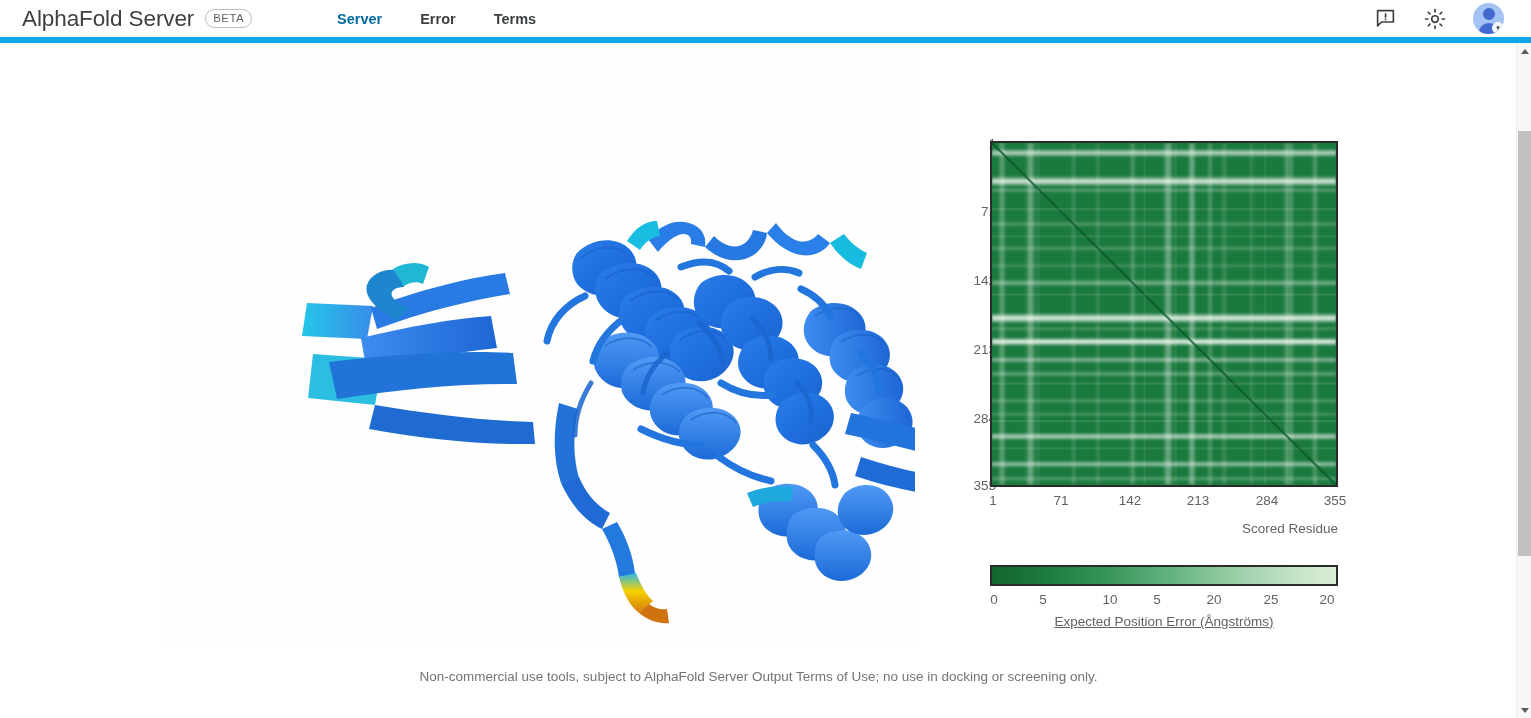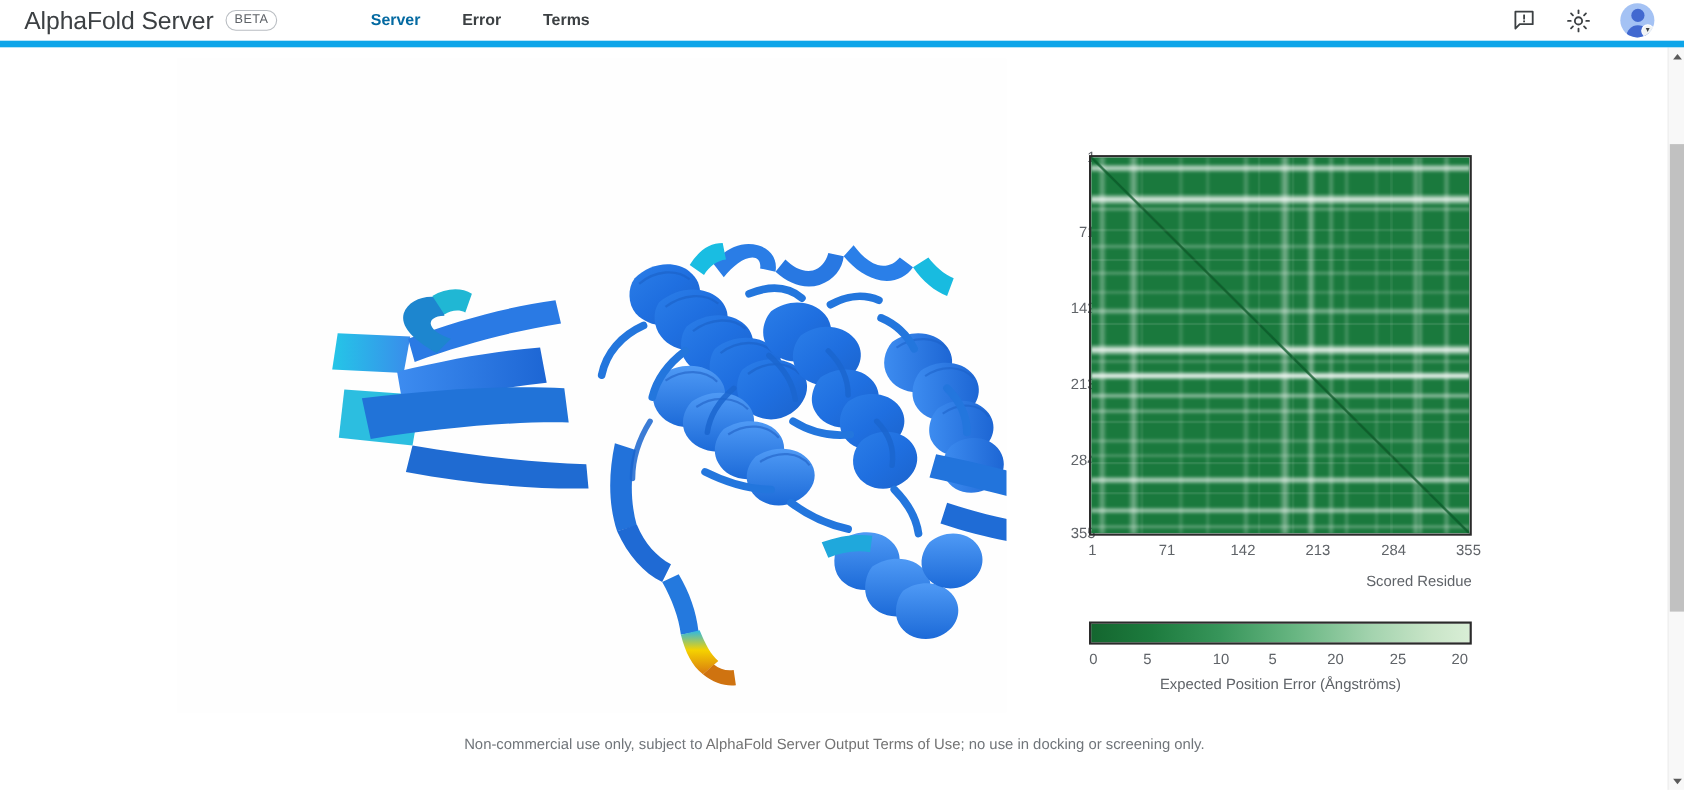--- a/index.html
+++ b/index.html
@@ -130,21 +130,21 @@
     width: 348px; height: 21px;
     border: 2px solid #2b2b2b;
   }
   .cbar-ticks { position: relative; height: 20px; margin-top: 6px; }
   .cbar-tick {
     position: absolute; top: 0; transform: translateX(-50%);
     font-size: 13.5px; color: #5f6368; white-space: nowrap;
   }
   .cbar-label {
     width: 348px; text-align: center; margin-top: 2px;
-    font-size: 13.5px; color: #5f6368; white-space: nowrap;
+    font-size: 13.5px; color: #5f6368; white-space: nowrap; text-decoration: underline;
   }
 
   
   .footer-note {
     position: absolute; left: 0; top: 626px; width: 1517px;
     text-align: center; font-size: 13.5px; color: #70757a;
   }
   .footer-note a { color: #737373; text-decoration: none; cursor: pointer; }
 
   
@@ -476,21 +476,21 @@
         <span class="cbar-tick" style="left:167px">5</span>
         <span class="cbar-tick" style="left:224px">20</span>
         <span class="cbar-tick" style="left:281px">25</span>
         <span class="cbar-tick" style="left:337px">20</span>
       </div>
       <div class="cbar-label">Expected Position Error (Ångströms)</div>
     </div>
   </div>
 
   <div class="footer-note">
-    <span>Non-commercial use only, subject to </span><a href="#">AlphaFold Server Output Terms of Use</a><span>; no use in docking or screening only.</span>
+    <span>Non-commercial use tools, subject to </span><a href="#">AlphaFold Server Output Terms of Use</a><span>; no use in docking or screening only.</span>
   </div>
 
 </div>
 
 <div class="scrollbar">
   <div class="sb-arrow up">
       <i></i>
     </div>
   <div class="sb-thumb"></div>
   <div class="sb-arrow down">

